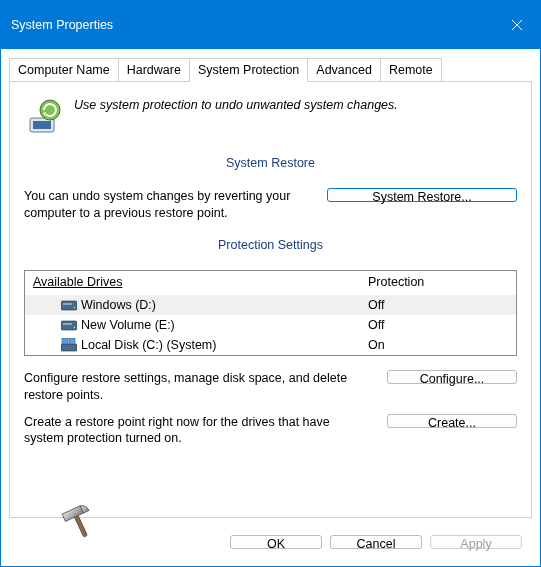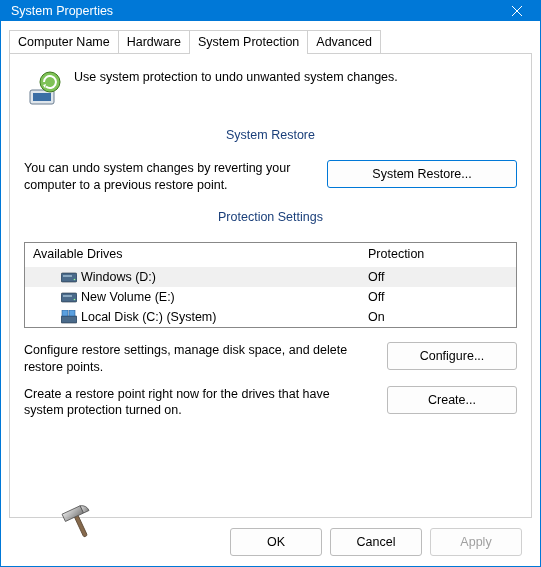--- a/index.html
+++ b/index.html
@@ -1,47 +1,47 @@
 <!DOCTYPE html>
 <html><head>
 <meta charset="utf-8">
 <style>
   * { box-sizing: border-box; font-family: "Segoe UI", Tahoma, sans-serif; }
   body { margin: 0; background: #fff; width: 541px; height: 567px; overflow: hidden; }
   .window { width: 541px; height: 567px; border: 1px solid #0078d7; display: flex; flex-direction: column; }
-  .titlebar { background: #0078d7; color: #fff; height: 20px; display: flex; align-items: center; padding: 0 0 0 10px; font-size: 12.5px; }
+  .titlebar { background: #0078d7; color: #fff; height: 48px; display: flex; align-items: center; padding: 0 0 0 10px; font-size: 12.5px; }
   .titlebar .title { flex: 1; }
   .close-btn { width: 46px; height: 32px; display: flex; align-items: center; justify-content: center; cursor: pointer; }
   .close-btn svg { stroke: #fff; stroke-width: 1; }
 
   .client { flex: 1; background: #fff; padding: 8px 8px 0 8px; display: flex; flex-direction: column; }
 
   .tabs { display: flex; align-items: center; font-size: 12.5px; color: #000; }
   .tab { padding: 4px 8px; border: 1px solid #d0d0d0; border-bottom: none; margin-right: 0px; background: #fff; cursor: pointer; }
   .tab.active { background: #fff; border-color: #d0d0d0; position: relative; top: 1px; z-index: 2; padding-bottom: 5px; }
   .tab + .tab { margin-left: -1px; }
   .tabpage { flex: 1; border: 1px solid #d0d0d0; padding: 14px 14px 10px 14px; background: #fff; font-size: 12.5px; color: #000; }
 
   .intro { display: flex; gap: 10px; margin-bottom: 20px; }
   .intro-icon { width: 40px; height: 40px; flex-shrink: 0; }
-  .intro-text { padding-top: 2px; }
+  .intro-text { padding-top: 2px; font-style: italic; }
 
   .group { margin-bottom: 16px; }
   .group-title { display: flex; align-items: center; gap: 6px; color: #1a3f7a; font-size: 12.5px; margin-bottom: 12px; flex-direction: column; }
   .group-title .line { flex: 1; height: 1px; background: #d0d0d0; }
 
   .row { display: flex; gap: 16px; align-items: flex-start; margin-bottom: 10px; }
   .row .text { flex: 1; line-height: 1.35; }
-  .btn { min-width: 130px; height: 28px; border: 1px solid #bcbcbc; background: #fdfdfd; font-size: 12.5px; cursor: pointer; border-radius: 3px; }
+  .btn { min-width: 130px; height: 14px; border: 1px solid #bcbcbc; background: #fdfdfd; font-size: 12.5px; cursor: pointer; border-radius: 3px; }
   .btn.highlight { border-color: #0078d7; }
   .btn[disabled] { color: #a0a0a0; cursor: default; border-color: #d0d0d0; }
 
   .drives-box { border: 1px solid #888; margin: 0 0 14px 0; }
   .drives-header { display: flex; padding: 4px 8px 6px 8px; font-size: 12.5px; }
-  .drives-header .col1 { flex: 1; }
+  .drives-header .col1 { flex: 1; text-decoration: underline; }
   .drives-header .col2 { width: 140px; }
   .drives-body { }
   .drive-row { display: flex; align-items: center; padding: 2px 8px; font-size: 12.5px; height: 20px; }
   .drive-row.selected { background: #f0f0f0; }
   .drive-row .col1 { flex: 1; display: flex; align-items: center; gap: 4px; padding-left: 28px; }
   .drive-row .col2 { width: 140px; }
   .drive-icon { width: 16px; height: 14px; display: inline-block; }
 
   .footer { height: 48px; display: flex; align-items: center; justify-content: flex-end; gap: 8px; padding: 0 10px; background: #fff; border-top: none; }
   .footer .btn { min-width: 92px; }
@@ -61,20 +61,21 @@
         </svg>
     </div>
   </div>
 
   <div class="client">
     <div class="tabs">
       <div class="tab">Computer Name</div>
       <div class="tab">Hardware</div>
       <div class="tab active">System Protection</div>
       <div class="tab">Advanced</div>
+      <div class="tab">Remote</div>
     </div>
     <div class="tabpage">
 
       <div class="intro">
         <div class="intro-icon">
           <svg width="40" height="40" viewBox="0 0 40 40">
             <rect x="6" y="22" width="24" height="14" rx="2" fill="#dfe6ec" stroke="#6a7d90" stroke-width="1"></rect>
             <rect x="9" y="25" width="18" height="8" fill="#3b6ea5"></rect>
             <circle cx="26" cy="14" r="10" fill="#7fc257" stroke="#3f7a1f" stroke-width="1"></circle>
             <path d="M20 14 a6 6 0 1 1 2 4.5" fill="none" stroke="#fff" stroke-width="2"></path>

